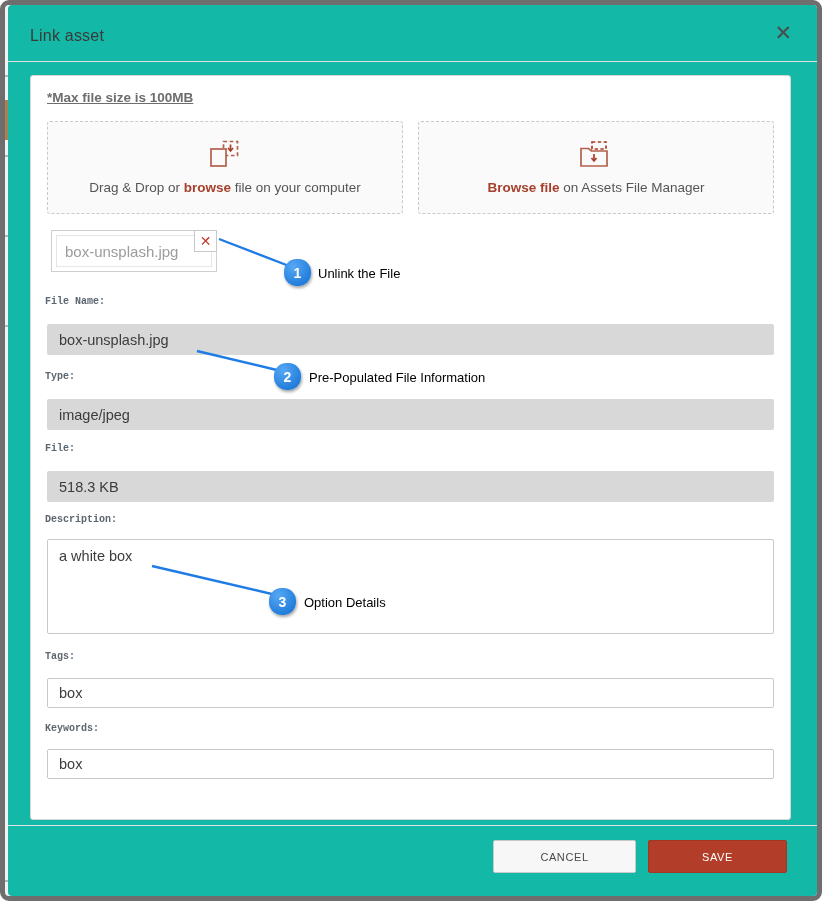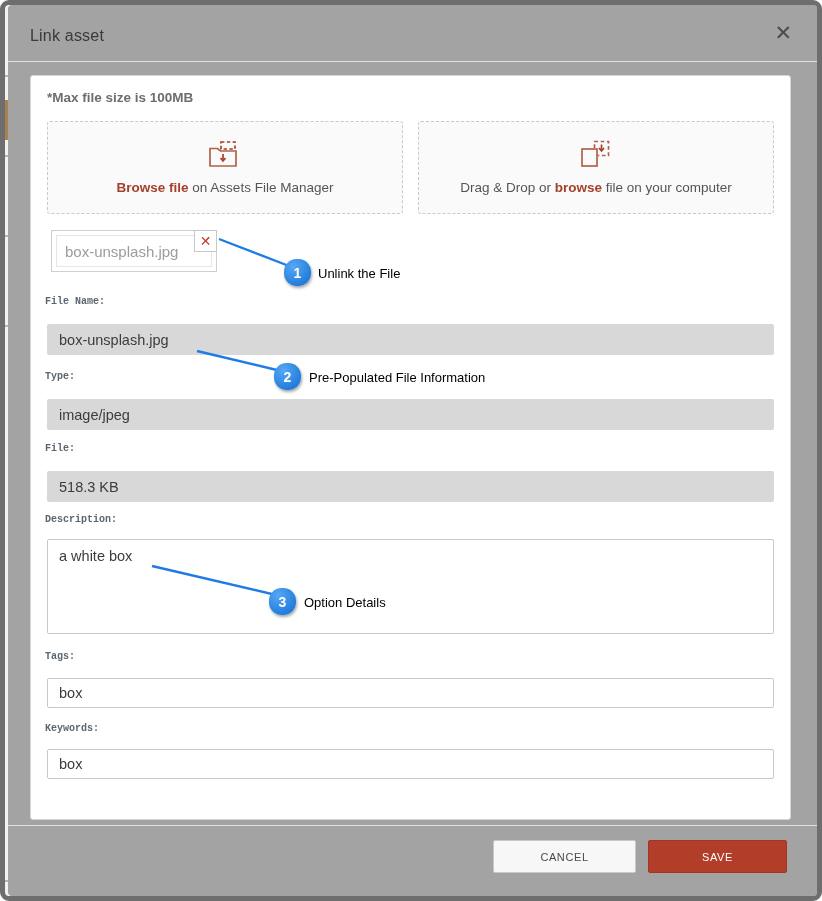--- a/index.html
+++ b/index.html
@@ -22,40 +22,40 @@
   .bg-peek {
     position: absolute; left: 5px; top: 5px; width: 3px; bottom: 5px;
     background: #f2f2f2; z-index: 1;
   }
   .bg-peek .mark { position: absolute; left: 0; width: 3px; background: #b5b5b5; height: 2px; }
   .bg-peek .blob { position: absolute; left: 0; width: 3px; top: 95px; height: 40px; background: #a98053; }
 
   
   .dialog {
     position: absolute; left: 8px; top: 5px; right: 5px; bottom: 5px;
-    background: #a3a3a3; z-index: 2; border-radius: 4px;
+    background: #14b8a6; z-index: 2; border-radius: 4px;
   }
   .dlg-title {
     position: absolute; left: 22px; top: 22px;
     font-size: 16px; color: #3a3a3a; letter-spacing: .2px;
   }
   .close-btn {
     position: absolute; right: 25px; top: 17px;
     font-size: 21px; color: #4c4c4c; cursor: pointer; line-height: 1;
     font-weight: 300;
   }
   .header-divider { position: absolute; top: 56px; left: 0; right: 0; height: 1px; background: #e2e2e2; }
 
   .content-box {
     position: absolute; left: 22px; top: 70px; width: 761px; height: 745px;
     border: 1px solid #d6d6d6; border-radius: 3px; background: #fff;
   }
   .note {
     position: absolute; left: 16px; top: 14px;
-    font-size: 13.5px; font-weight: bold; color: #6d6d6d;
+    font-size: 13.5px; font-weight: bold; color: #6d6d6d; text-decoration: underline;
   }
 
   .dropzones {
     position: absolute; left: 16px; right: 16px; top: 45px; height: 93px;
     display: flex; gap: 15px;
   }
   .dropzone {
     flex: 1; border: 1px dashed #c9c9c9; background: #fbfafa; border-radius: 3px;
     display: flex; flex-direction: column; align-items: center; justify-content: center;
     gap: 9px; font-size: 13.5px; color: #555; cursor: pointer;
@@ -143,45 +143,45 @@
   <div class="dlg-title">Link asset</div>
   <div class="close-btn">✕</div>
   <div class="header-divider"></div>
 
   <div class="content-box">
     <div class="note">*Max file size is 100MB</div>
 
     <div class="dropzones">
       <div class="dropzone">
         <span>
+          <svg width="32" height="28" viewBox="0 0 32 28">
+            <rect x="14.5" y="1.5" width="14" height="14" fill="none" stroke="#b2604b" stroke-width="1.7" stroke-dasharray="3.6 2.6"></rect>
+            <path d="M21.5 4.5 L21.5 10" fill="none" stroke="#a63e2a" stroke-width="1.7"></path>
+            <path d="M19 8 L21.5 11 L24 8" fill="none" stroke="#a63e2a" stroke-width="1.7"></path>
+            <rect x="2" y="9" width="15" height="17" fill="#fbfafa" stroke="#b2604b" stroke-width="1.7"></rect>
+          </svg>
+        </span>
+        <span>
+          <span>Drag &amp; Drop or </span><span class="dz-red">browse</span><span> file on your computer</span>
+        </span>
+      </div>
+
+      <div class="dropzone">
+        <span>
           <svg width="34" height="28" viewBox="0 0 34 28">
             <rect x="13" y="2" width="14" height="7" fill="none" stroke="#a63e2a" stroke-width="1.7" stroke-dasharray="3.4 2.4"></rect>
             <path d="M2 26 L2 8.5 L9.5 8.5 L12.5 11 L28 11 L28 26 Z" fill="#fbfafa" stroke="#b2604b" stroke-width="1.7"></path>
             <path d="M15 14 L15 20" fill="none" stroke="#a63e2a" stroke-width="1.7"></path>
             <path d="M12.5 18 L15 21 L17.5 18" fill="none" stroke="#a63e2a" stroke-width="1.7"></path>
           </svg>
         </span>
         <span>
           <span class="dz-red">Browse file</span><span> on Assets File Manager</span>
         </span>
       </div>
-
-      <div class="dropzone">
-        <span>
-          <svg width="32" height="28" viewBox="0 0 32 28">
-            <rect x="14.5" y="1.5" width="14" height="14" fill="none" stroke="#b2604b" stroke-width="1.7" stroke-dasharray="3.6 2.6"></rect>
-            <path d="M21.5 4.5 L21.5 10" fill="none" stroke="#a63e2a" stroke-width="1.7"></path>
-            <path d="M19 8 L21.5 11 L24 8" fill="none" stroke="#a63e2a" stroke-width="1.7"></path>
-            <rect x="2" y="9" width="15" height="17" fill="#fbfafa" stroke="#b2604b" stroke-width="1.7"></rect>
-          </svg>
-        </span>
-        <span>
-          <span>Drag &amp; Drop or </span><span class="dz-red">browse</span><span> file on your computer</span>
-        </span>
-      </div>
     </div>
 
     <div class="chip">
       <div class="chip-inner">box-unsplash.jpg</div>
       <div class="chip-x">✕</div>
     </div>
 
     <div class="f-label" style="top:220px">File Name:</div>
     <div class="f-ro" style="top:248px">box-unsplash.jpg</div>
 

